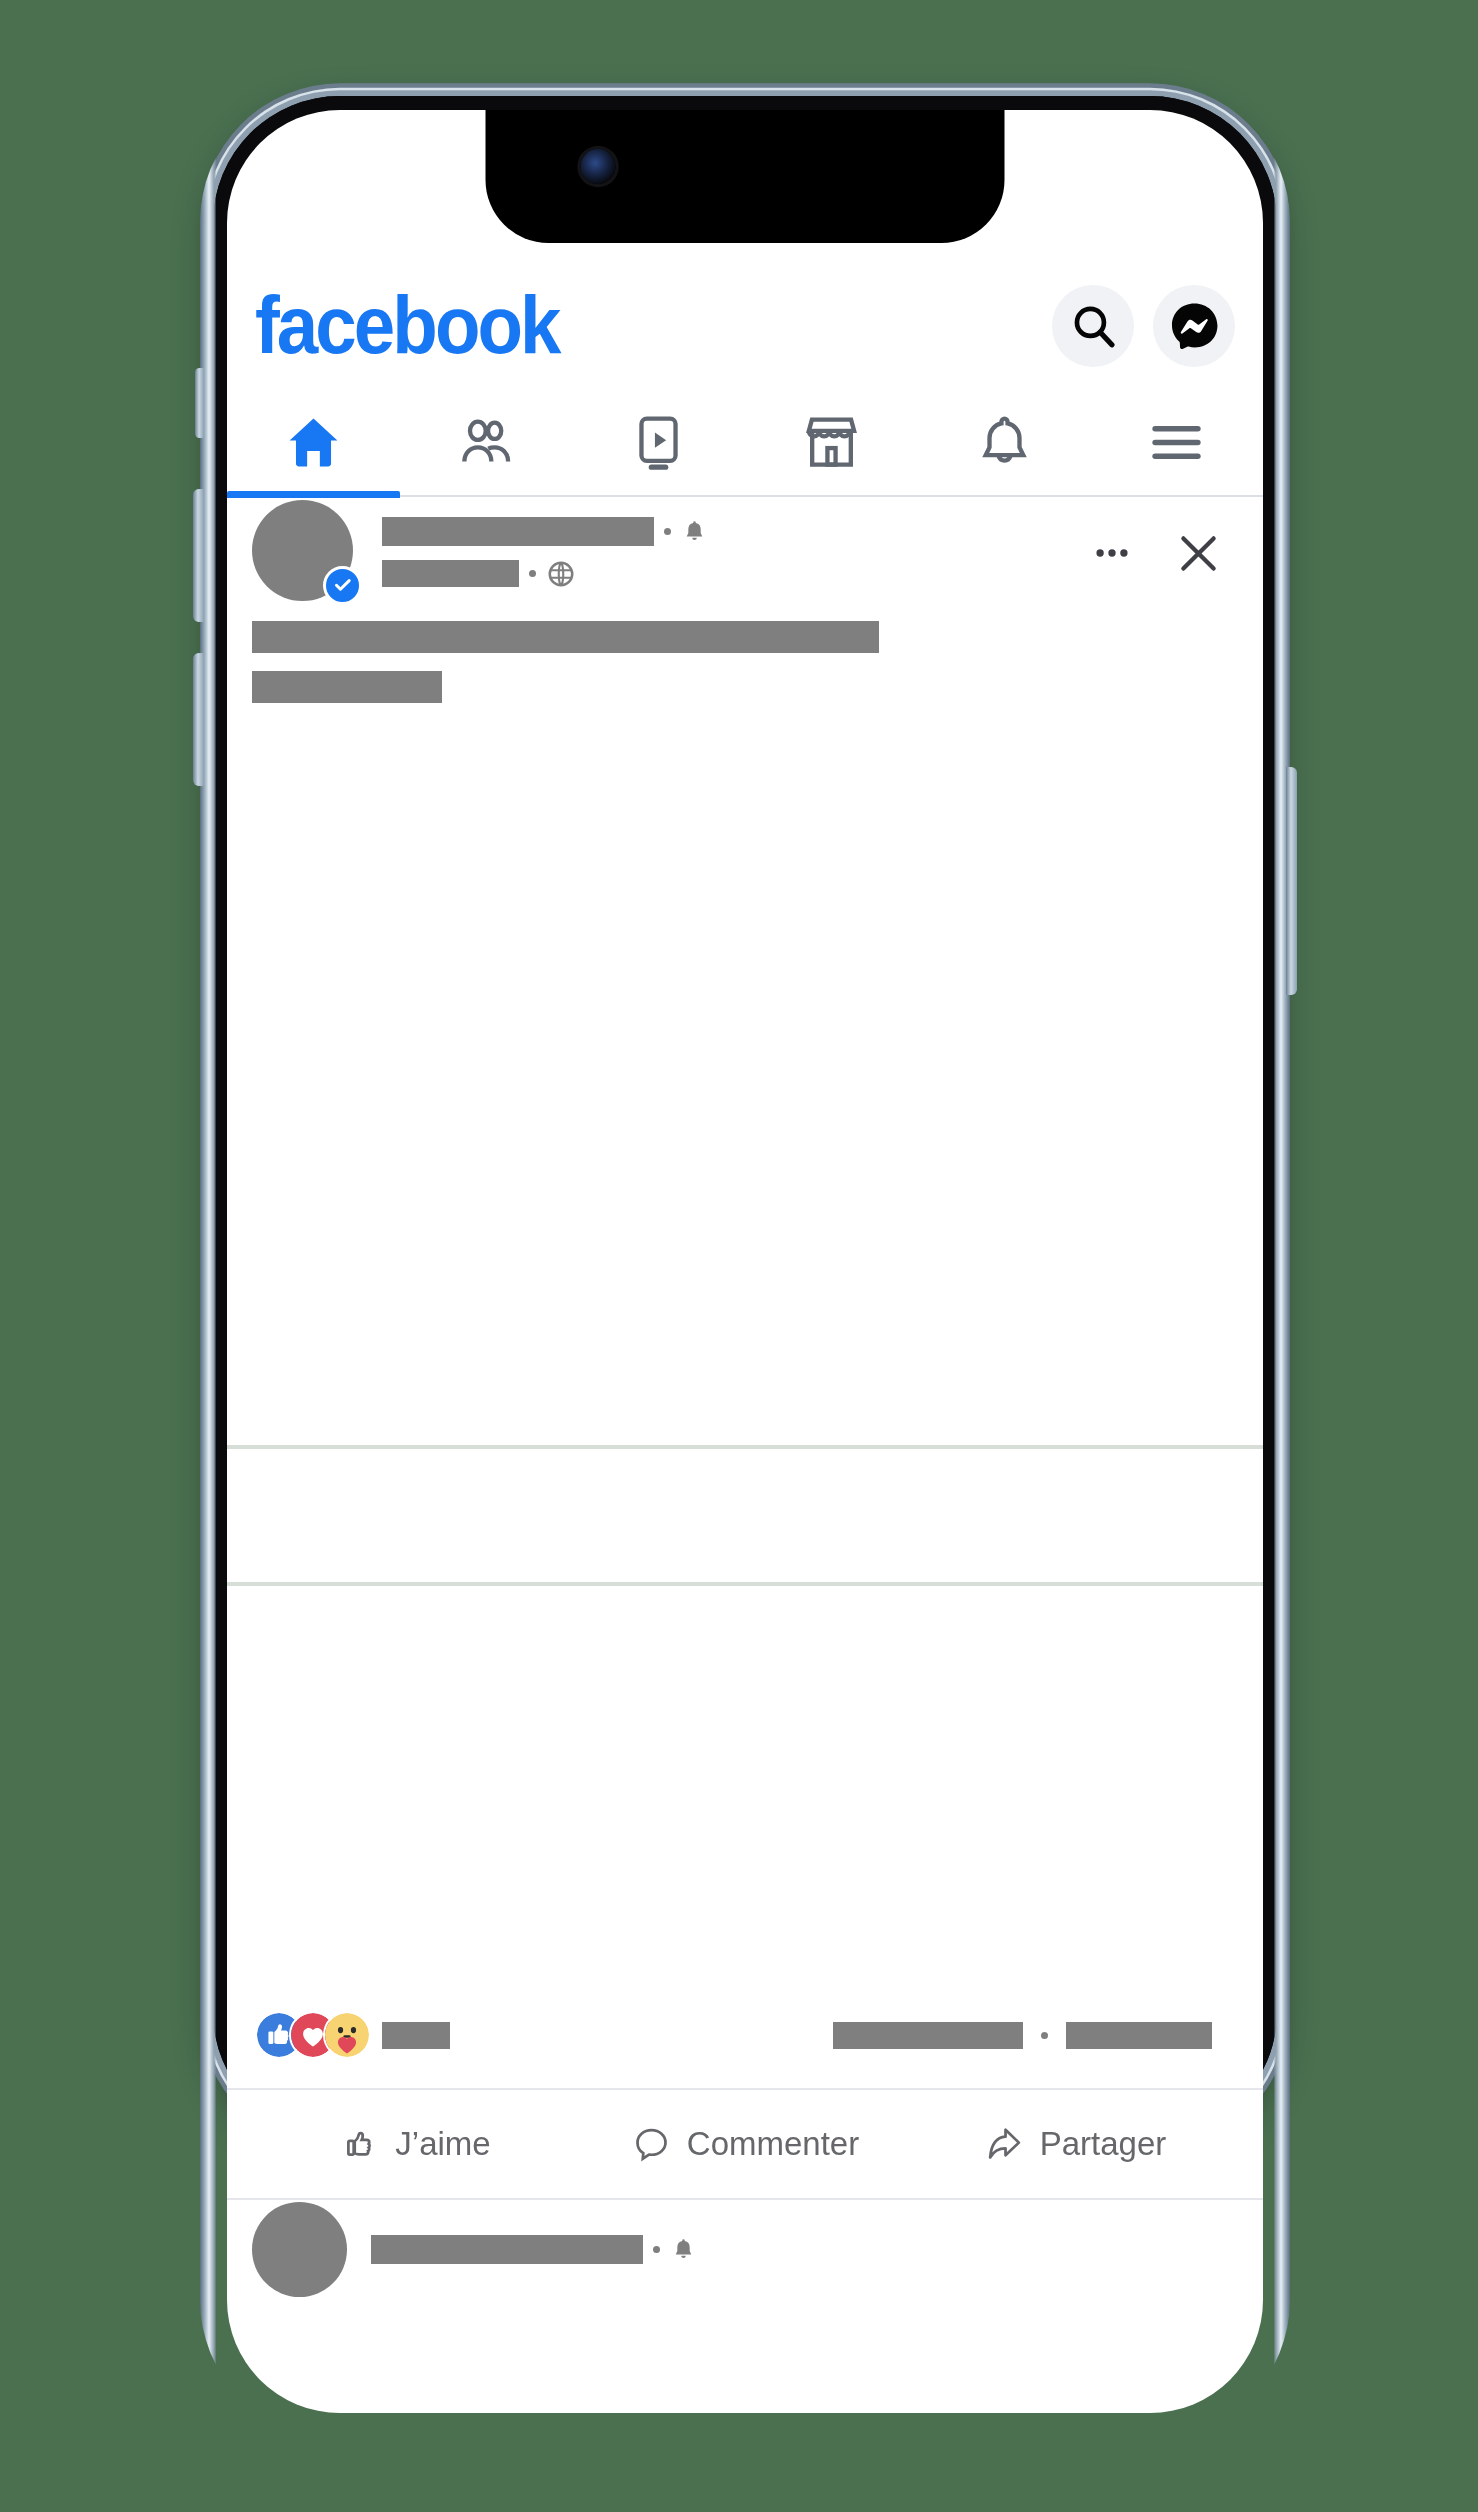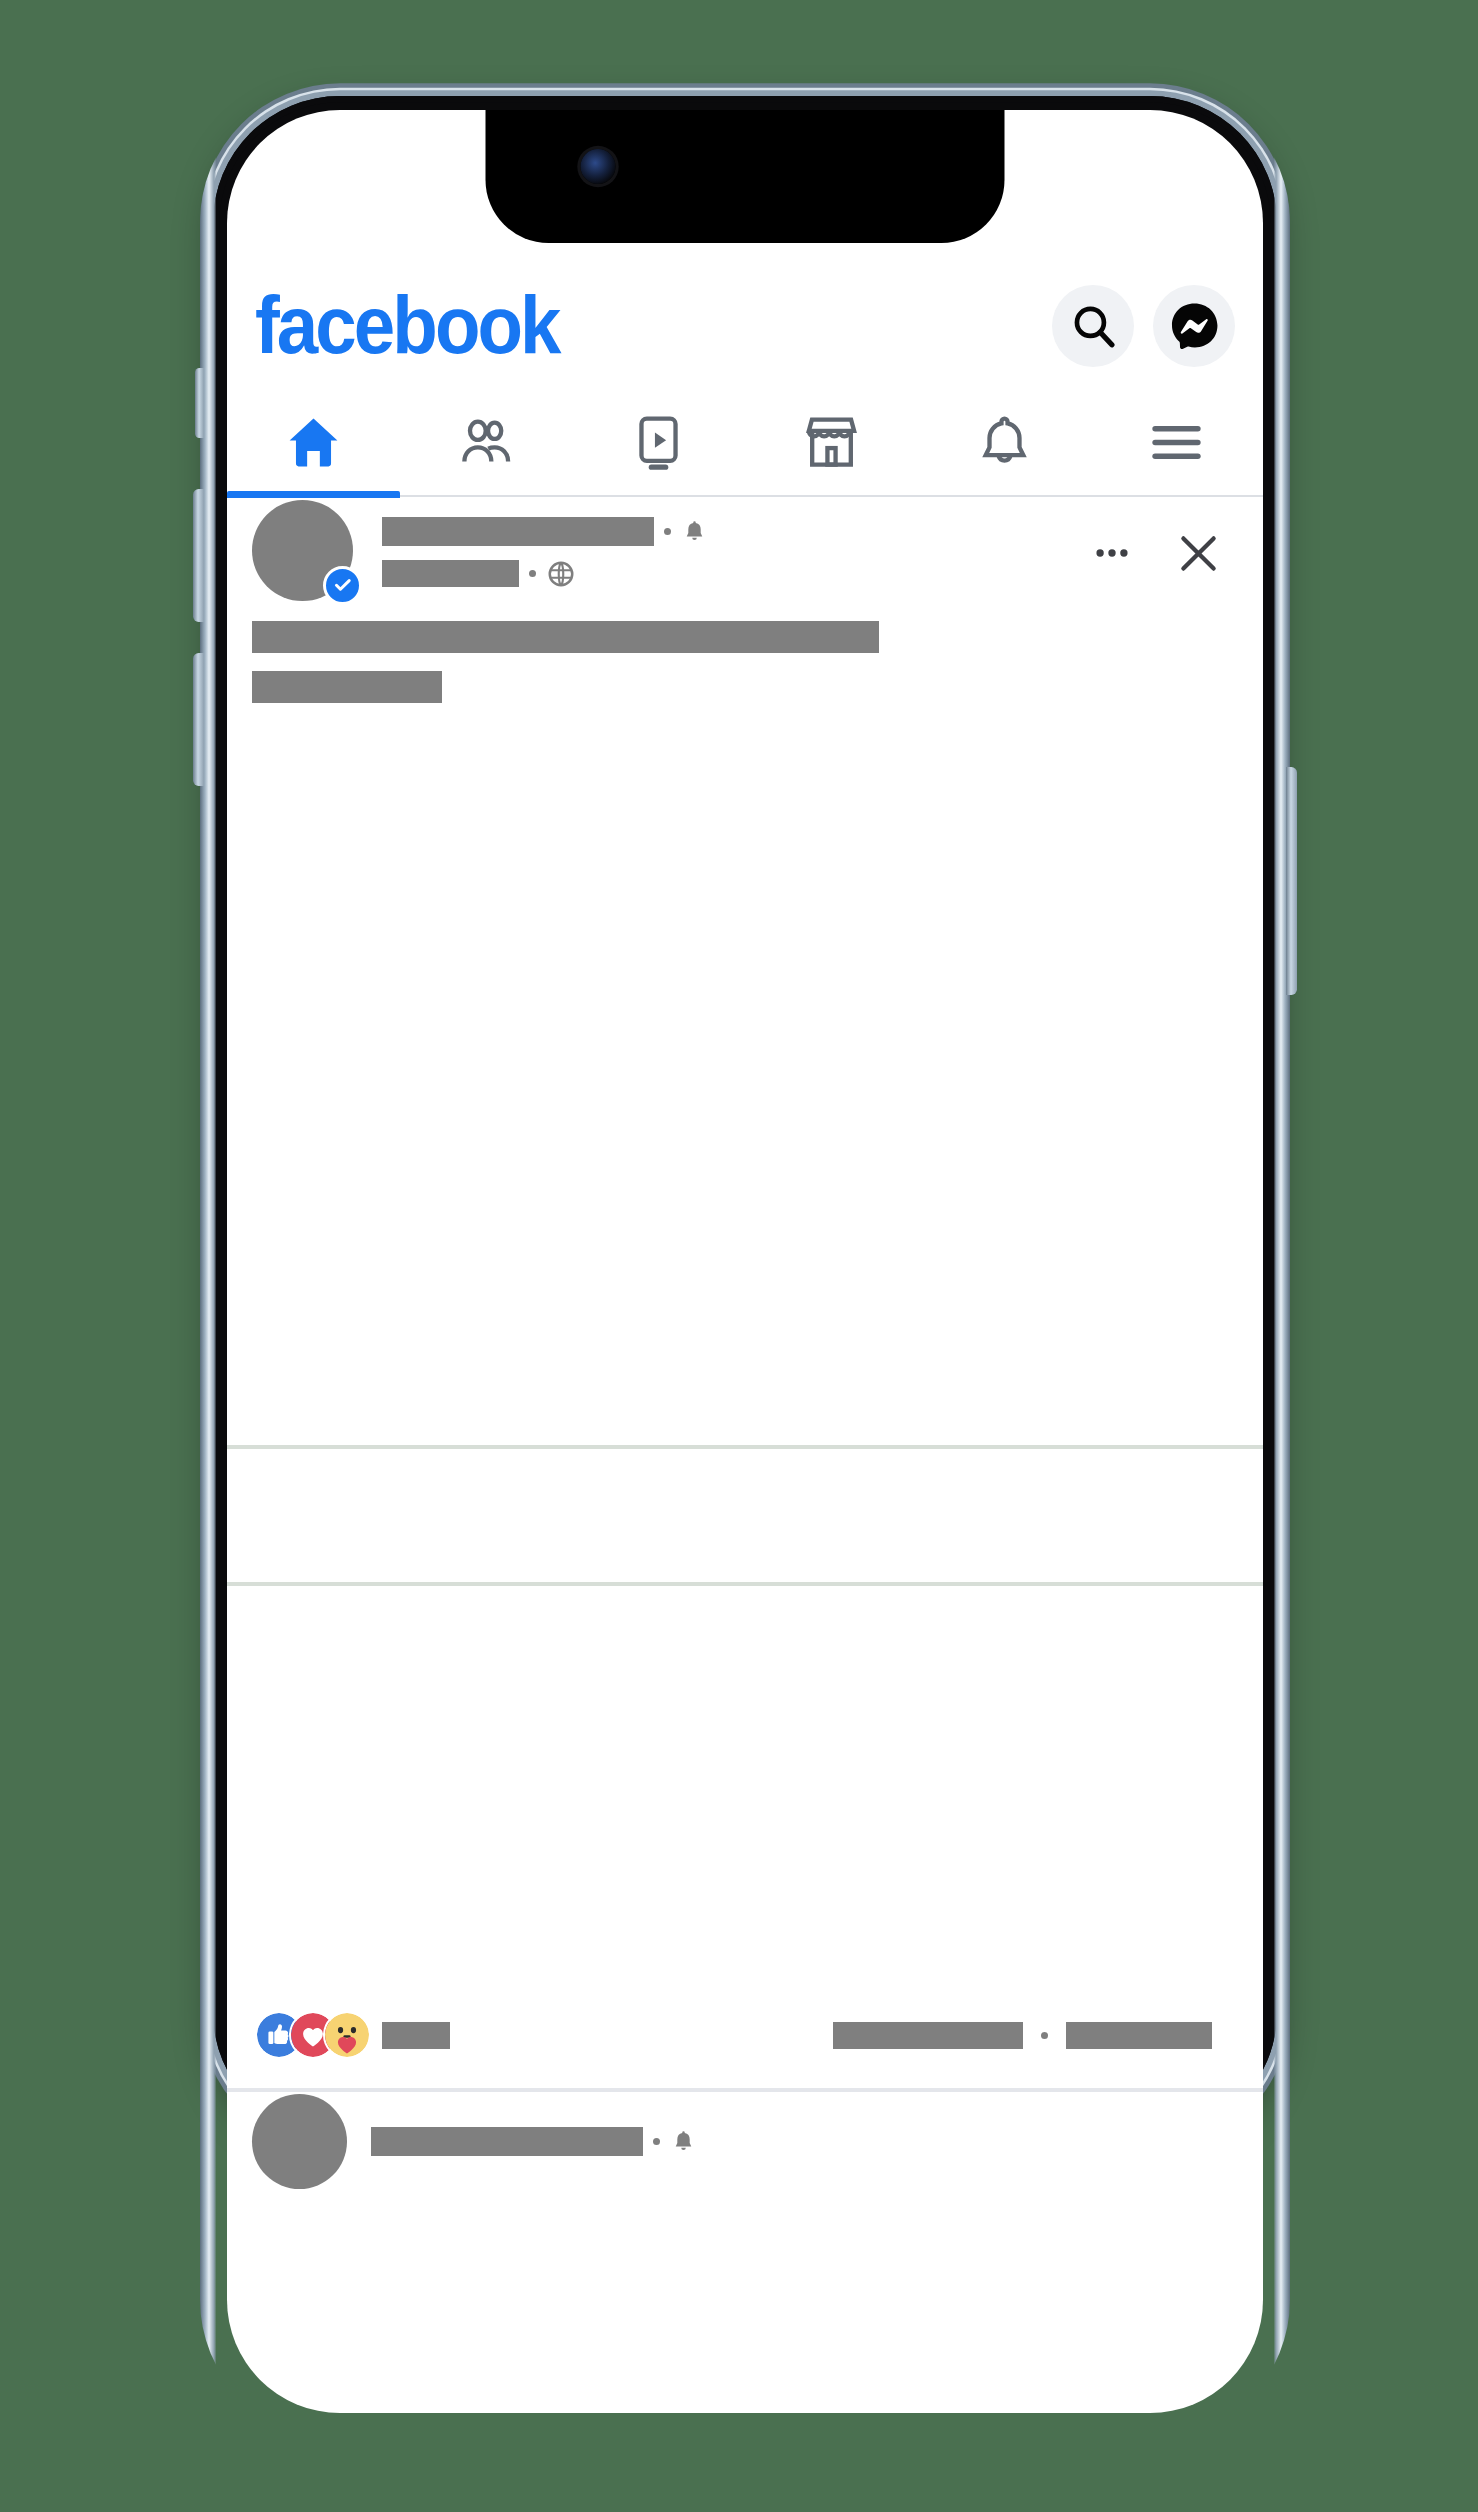--- a/index.html
+++ b/index.html
@@ -336,20 +336,41 @@
           </svg>
         </div>
         <span id="reaction-count" class="redact" style="width:68px;height:27px;"></span>
         <div id="reactions-right">
           <span class="redact" style="width:190px;height:27px;"></span>
           <span class="dot-sep"></span>
           <span class="redact" style="width:146px;height:27px;"></span>
         </div>
       </div>
 
+      <div id="action-bar">
+        <div class="action-btn">
+          <svg width="41" height="41" viewBox="0 0 24 24" fill="none" stroke="#65676b" stroke-width="1.6">
+            <path d="M9.3 10.1c1.2-.9 1.9-2.1 2.1-3.3.2-.9.5-1.4 1.2-1.4.8 0 1.3.6 1.3 1.6 0 .7-.2 1.5-.6 2.3h2.8c.9 0 1.6.6 1.6 1.4 0 .4-.1.6-.3.9.3.2.5.6.5 1.1 0 .4-.2.9-.5 1.1.2.2.3.5.3.8 0 .5-.3 1-.7 1.2.1.2.1.3.1.5 0 .9-.7 1.5-1.7 1.5h-3.7c-1.1 0-1.9-.3-2.5-.7v-7z"></path>
+            <rect x="5.5" y="9.9" width="3.1" height="8" rx=".8"></rect>
+          </svg>
+          <span>J’aime</span>
+        </div>
+        <div class="action-btn">
+          <svg width="41" height="41" viewBox="0 0 24 24" fill="none" stroke="#65676b" stroke-width="1.6">
+            <path d="M12 3.6c4.6 0 8.2 3.2 8.2 7.2 0 4-3.6 7.2-8.2 7.2-.5 0-1 0-1.5-.1l-3.6 2.4.3-3.2C5.1 15.8 3.8 13.5 3.8 10.8c0-4 3.6-7.2 8.2-7.2z"></path>
+          </svg>
+          <span>Commenter</span>
+        </div>
+        <div class="action-btn">
+          <svg width="41" height="41" viewBox="0 0 24 24" fill="none" stroke="#65676b" stroke-width="1.6" stroke-linejoin="round">
+            <path d="M12.6 3.4v4C7.3 7.8 4.2 11.8 3.6 19.6c2-3.6 4.7-5.3 9-5.3v4l7.8-7.4-7.8-7.5z"></path>
+          </svg>
+          <span>Partager</span>
+        </div>
+      </div>
 
       <div id="next-post">
         <div id="next-avatar"></div>
         <div id="next-meta">
           <span class="redact" style="width:272px;height:29px;"></span>
           <span class="dot-sep"></span>
           <svg width="27" height="27" viewBox="0 0 24 24">
             <path d="M12 2.8a1.1 1.1 0 0 1 1.1 1.1v.6a5.6 5.6 0 0 1 4.4 5.5v3.4l1.4 3H5.1l1.4-3V10a5.6 5.6 0 0 1 4.4-5.5v-.6A1.1 1.1 0 0 1 12 2.8z" fill="#7f7f7f"></path>
             <path d="M10 17.6h4a2 2 0 0 1-4 0z" fill="#7f7f7f"></path>
           </svg>

